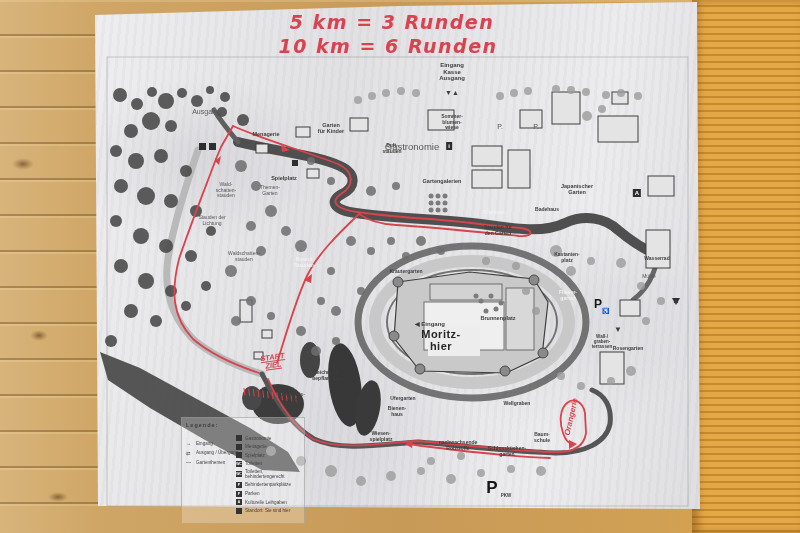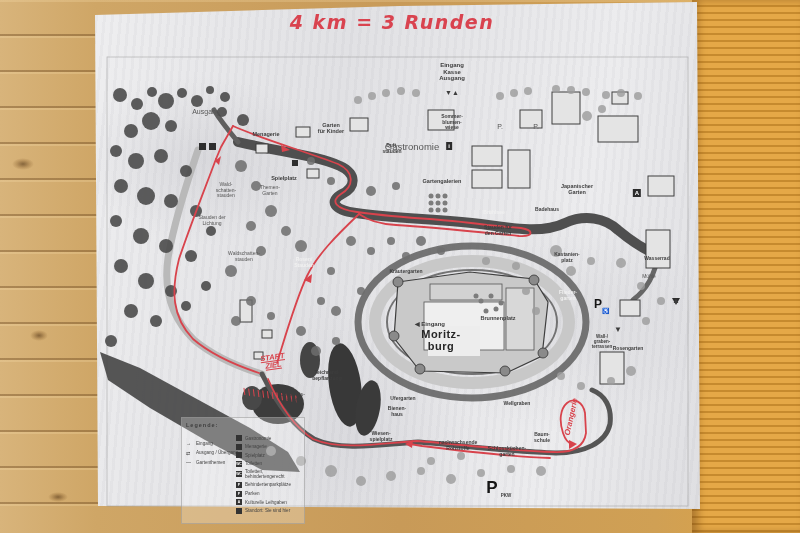--- a/index.html
+++ b/index.html
@@ -273,21 +273,22 @@
       <polygon points="405,444 413,440 412,448"></polygon>
       <polygon points="577,444 569,440 569,449"></polygon>
     </g>
 
     <g fill="#2e2e2e">
       <polygon points="672,298 680,298 676,305"></polygon>
     </g>
   </svg>
 
   <div id="labels">
-      <span class="ml hand" style="left: 392px; top: 23px; font-size: 19px; transform: translate(-50%, -50%);">4 km  =  3 Runden</span>
+      <span class="ml hand" style="left: 392px; top: 23px; font-size: 19px; transform: translate(-50%, -50%);">5 km  =  3 Runden</span>
+      <span class="ml hand" style="left: 388px; top: 47px; font-size: 19px; transform: translate(-50%, -50%);">10 km  =  6 Runden</span>
       <span class="ml lbl" style="left: 452px; top: 72px; font-size: 6px; transform: translate(-50%, -50%);">Eingang
 Kasse
 Ausgang</span>
       <span class="ml lbl" style="left: 452px; top: 93px; font-size: 7px; transform: translate(-50%, -50%);">▼▲</span>
       <span class="ml lt" style="left: 206px; top: 112px; font-size: 7px; transform: translate(-50%, -50%);">Ausgang</span>
       <span class="ml lbl" style="left: 266px; top: 134px; font-size: 5.5px; transform: translate(-50%, -50%);">Menagerie</span>
       <span class="ml lbl" style="left: 331px; top: 128px; font-size: 5.5px; transform: translate(-50%, -50%);">Garten
 für Kinder</span>
       <span class="ml lbl" style="left: 392px; top: 149px; font-size: 5px; transform: translate(-50%, -50%);">Duft-
 stauden</span>
@@ -314,21 +315,21 @@
       <span class="ml lt" style="left: 212px; top: 221px; font-size: 5px; transform: translate(-50%, -50%);">Stauden der
 Lichtung</span>
       <span class="ml lt" style="left: 244px; top: 257px; font-size: 5px; transform: translate(-50%, -50%);">Waldschatten-
 stauden</span>
       <span class="ml wh" style="left: 304px; top: 263px; font-size: 5px; transform: translate(-50%, -50%);">Rosen/
 Stauden</span>
       <span class="ml lbl" style="left: 284px; top: 178px; font-size: 5.5px; transform: translate(-50%, -50%);">Spielplatz</span>
       <span class="ml lbl" style="left: 406px; top: 272px; font-size: 5px; transform: translate(-50%, -50%);">Kräutergarten</span>
       <span class="ml lbl" style="left: 430px; top: 324px; font-size: 6px; transform: translate(-50%, -50%);">◀ Eingang</span>
       <span class="ml big" style="left: 441px; top: 340px; font-size: 11px; transform: translate(-50%, -50%);">Moritz-
-burg</span>
+hier</span>
       <span class="ml lbl" style="left: 498px; top: 318px; font-size: 5.5px; transform: translate(-50%, -50%);">Brunnenplatz</span>
       <span class="ml wh" style="left: 568px; top: 296px; font-size: 5px; transform: translate(-50%, -50%);">Flieder-
 garten</span>
       <span class="ml lbl" style="left: 602px; top: 342px; font-size: 4.5px; transform: translate(-50%, -50%);">Wall-/
 graben-
 terrassen</span>
       <span class="ml lbl" style="left: 628px; top: 349px; font-size: 5px; transform: translate(-50%, -50%);">Rosengarten</span>
       <span class="ml lbl" style="left: 567px; top: 258px; font-size: 5px; transform: translate(-50%, -50%);">Kastanien-
 platz</span>
       <span class="ml lbl" style="left: 657px; top: 259px; font-size: 5px; transform: translate(-50%, -50%);">Wasserrad</span>

